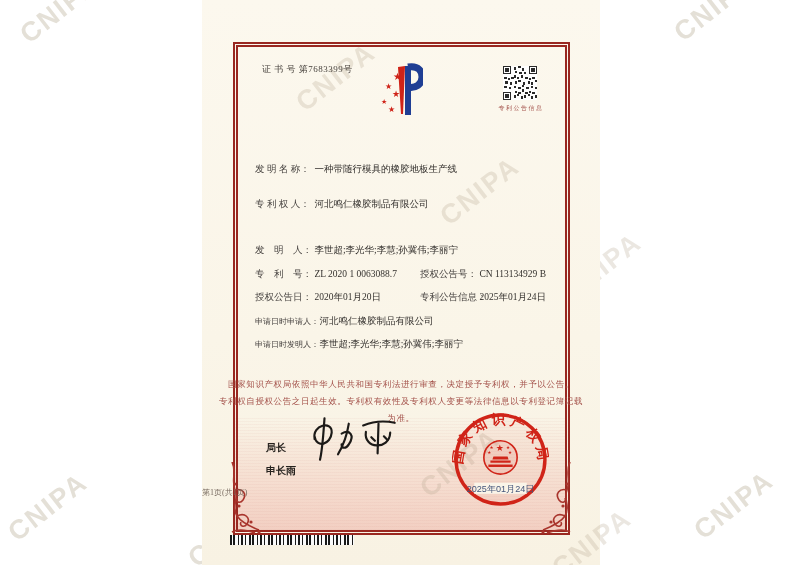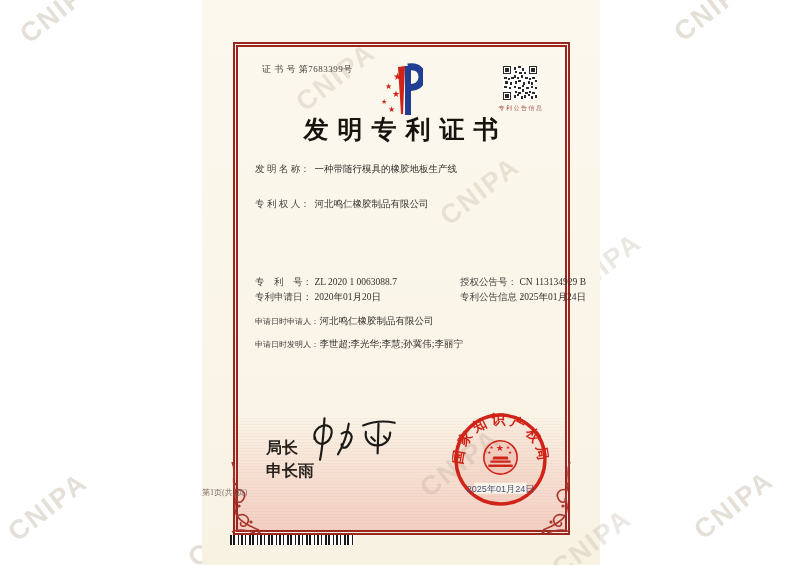--- a/index.html
+++ b/index.html
@@ -27,27 +27,27 @@
   .title{position:absolute;left:0;right:0;top:113px;text-align:center;font-size:25px;
          font-weight:bold;color:#17140f;letter-spacing:9px;padding-left:9px;}
 
   .qrlabel{position:absolute;left:295px;top:104px;width:48px;text-align:center;
            font-size:6px;letter-spacing:1.5px;color:#a4524b;}
 
   .row{position:absolute;left:53px;right:20px;font-size:9.5px;color:#3c3936;white-space:nowrap;}
   .row .lbl{display:inline-block;width:57px;color:#474340;}
   .row .val{color:#34312e;}
   .row.long .lbl{width:62px;font-size:8px;}
-  .col2{position:absolute;left:165px;top:0;margin-left:40px;}
+  .col2{position:absolute;left:165px;top:0;}
   .col2 .lbl2{display:inline-block;width:57px;color:#474340;}
 
   .notice{position:absolute;left:14px;right:14px;top:376px;text-align:center;
           font-size:8.5px;line-height:17px;color:#a4524b;letter-spacing:0.6px;}
 
-  .signer{position:absolute;left:64px;top:436px;font-size:16px;font-weight:bold;
+  .signer{position:absolute;left:64px;top:436px;font-size:10px;font-weight:bold;
           color:#26221e;line-height:23px;}
   .sig{position:absolute;left:98px;top:412px;}
   .seal{position:absolute;left:250px;top:409px;}
   .footer{position:absolute;left:0;right:0;top:487px;font-size:8px;color:#776a5f;}
   .barcode{position:absolute;left:28px;top:535px;width:124px;height:10px;
      background:repeating-linear-gradient(90deg,#191919 0 2px,#fbfbfb 2px 3px,#191919 3px 5px,
         #fbfbfb 5px 8px,#191919 8px 9px,#fbfbfb 9px 11px,#191919 11px 13px,#fbfbfb 13px 15px,
         #191919 15px 16px,#fbfbfb 16px 19px);}
   .flourish{position:absolute;}
   .flourish.fl-left{left:27px;top:462px;}
@@ -142,55 +142,62 @@
           <rect x="12" y="24" width="2" height="2"></rect>
           <rect x="15" y="26" width="2" height="2"></rect>
         <rect x="18" y="25" width="2" height="2"></rect>
           <rect x="21" y="24" width="2" height="2"></rect>
           <rect x="24" y="26" width="2" height="2"></rect>
         <rect x="27" y="25" width="2" height="2"></rect>
       </g>
     </svg>
     <div class="qrlabel">专利公告信息</div>
 
-    <div class="title">发明专利证书</div>
 
     <div class="row" style="top:163px">
       <span class="lbl">发 明 名 称：</span>
       <span class="val">一种带随行模具的橡胶地板生产线</span>
     </div>
     <div class="row" style="top:198px">
       <span class="lbl">专 利 权 人：</span>
       <span class="val">河北鸣仁橡胶制品有限公司</span>
     </div>
-    <div class="row" style="top:276px">
+    <div class="row" style="top:244px">
+      <span class="lbl">发　明　人：</span>
+      <span class="val">李世超;李光华;李慧;孙冀伟;李丽宁</span>
+    </div>
+    <div class="row" style="top:268px">
       <span class="lbl">专　利　号：</span>
       <span class="val">ZL 2020 1 0063088.7</span>
       <span class="col2">
         <span class="lbl2">授权公告号：</span>
         <span class="val">CN 113134929 B</span>
       </span>
     </div>
     <div class="row" style="top:291px">
-      <span class="lbl">专利申请日：</span>
+      <span class="lbl">授权公告日：</span>
       <span class="val">2020年01月20日</span>
       <span class="col2">
         <span class="lbl2">专利公告信息：</span>
         <span class="val">2025年01月24日</span>
       </span>
     </div>
     <div class="row long" style="top:315px">
       <span class="lbl">申请日时申请人：</span>
       <span class="val">河北鸣仁橡胶制品有限公司</span>
     </div>
     <div class="row long" style="top:338px">
       <span class="lbl">申请日时发明人：</span>
       <span class="val">李世超;李光华;李慧;孙冀伟;李丽宁</span>
     </div>
 
+    <div class="notice">
+      <div>国家知识产权局依照中华人民共和国专利法进行审查，决定授予专利权，并予以公告。</div>
+      <div>专利权自授权公告之日起生效。专利权有效性及专利权人变更等法律信息以专利登记簿记载为准。</div>
+    </div>
 
     <div class="signer">
       <div>局长</div>
       <div>申长雨</div>
     </div>
 
     <svg class="sig" width="112" height="54" viewBox="0 0 120 60">
       <g fill="none" stroke="#1c1a18" stroke-width="2.4" stroke-linecap="round">
         <path d="M14,30 C11,14 34,9 33,23 C32,36 16,41 14,27"></path>
         <path d="M25,7 C24,20 23,40 20,53"></path>

